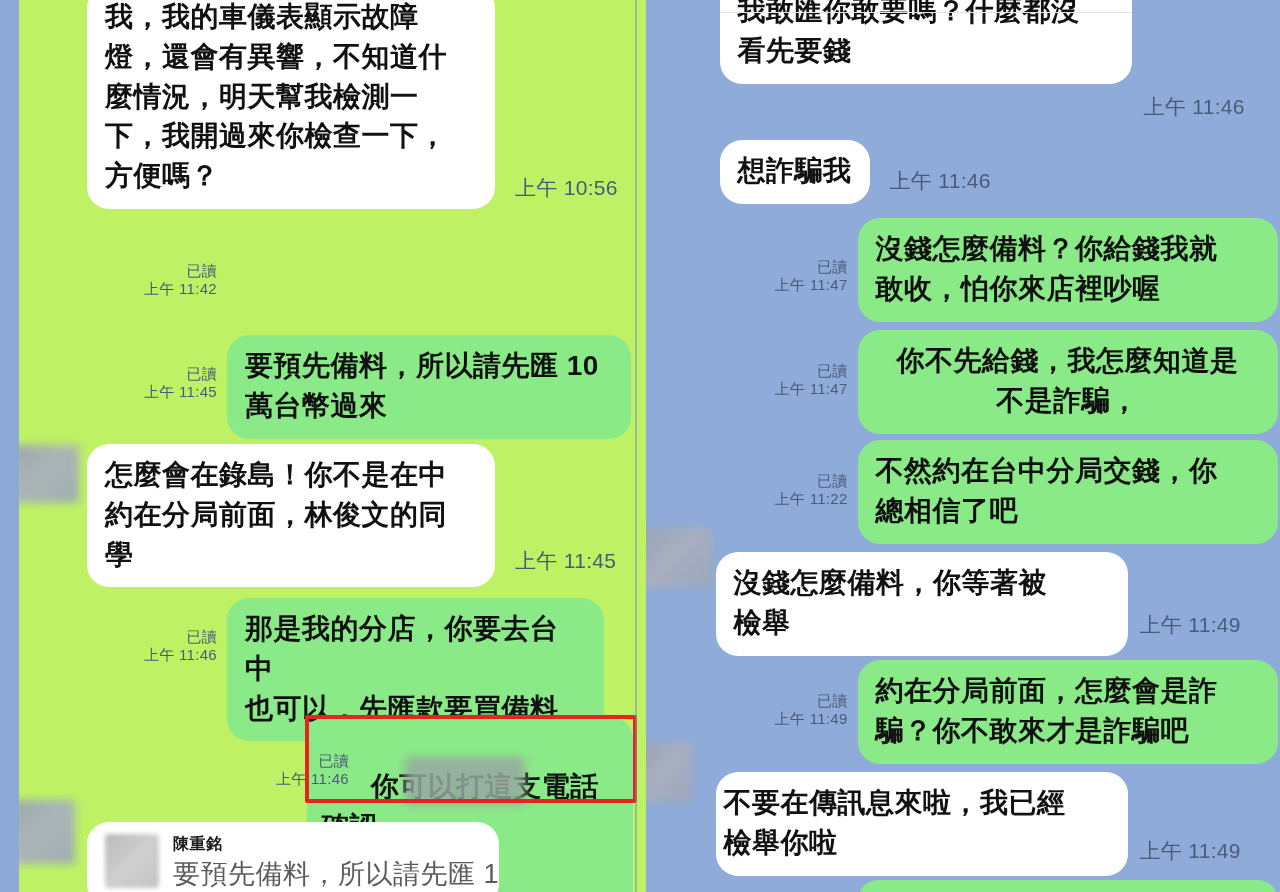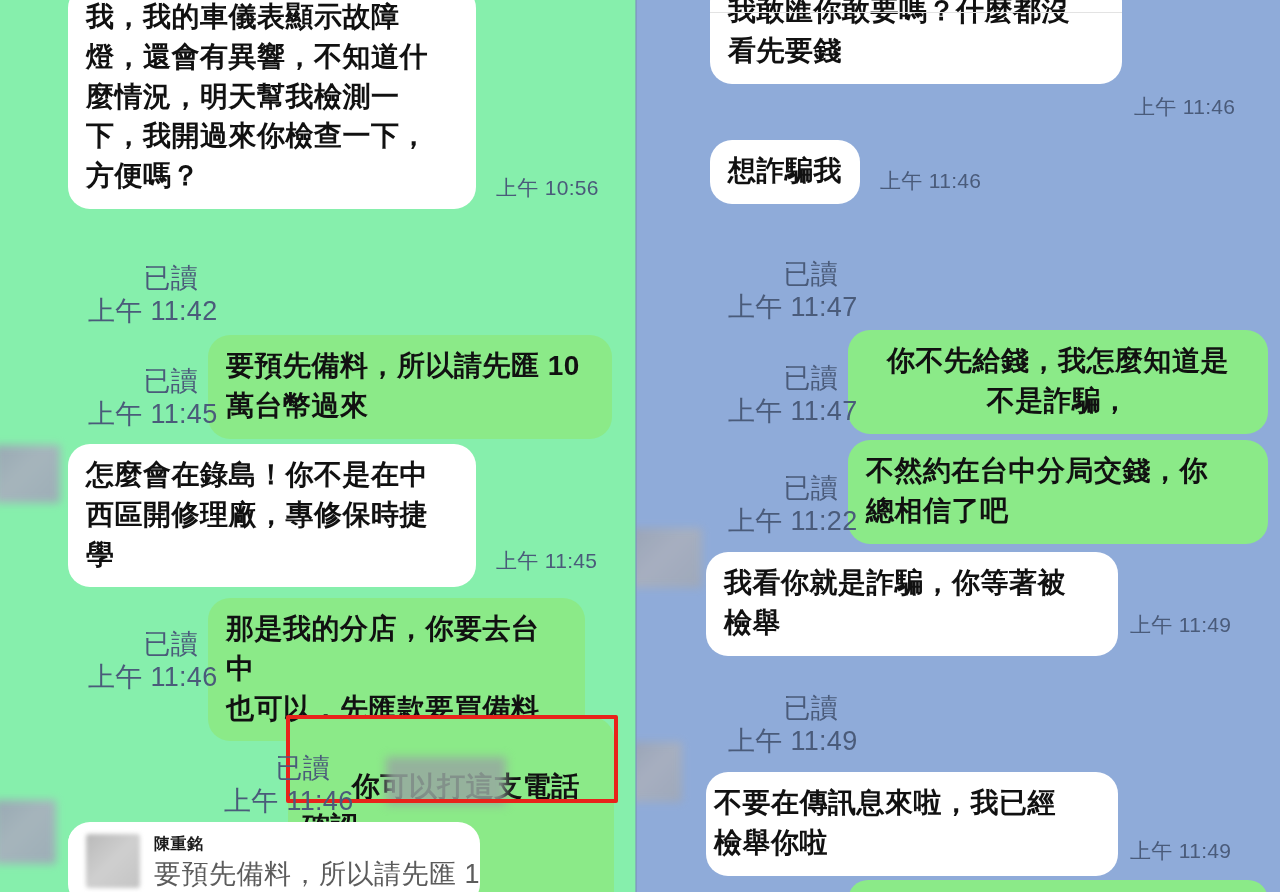--- a/index.html
+++ b/index.html
@@ -18,21 +18,21 @@
     height: 892px;
     display: flex;
     background: #8ea9d8;
   }
 
   .panel {
     position: relative;
     height: 892px;
     overflow: hidden;
   }
-  .panel-left  { width: 636px; background: #86efac; }
+  .panel-left  { width: 636px; background: #bef264; margin-left: 19px; }
   .panel-right { width: 644px; background: #8fabd9; }
 
   
   .bubble {
     position: absolute;
     border-radius: 22px;
     padding: 11px 18px 13px 18px;
     font-size: 28px;
     line-height: 1.42;
     letter-spacing: 0.5px;
@@ -63,21 +63,21 @@
     background: #8bea88;
     border-radius: 0 0 0 40px;
     transform: skewX(12deg);
     z-index: -1;
   }
   .bubble.notail::before { display: none; }
 
   
   .meta {
     position: absolute;
-    font-size: 27px;
+    font-size: 15px;
     line-height: 1.22;
     color: #4a5b7a;
     text-align: right;
     font-weight: 400;
     letter-spacing: 0.3px;
     white-space: nowrap;
   }
   .meta .read { display: block; }
   .ts-only { font-size: 21px; }
 
@@ -194,21 +194,21 @@
     </div>
 
     <div class="bubble out" style="left:208px; top:335px; width:404px;">要預先備料，所以請先匯 10
 萬台幣過來</div>
     <div class="meta" style="left:88px; top:365px; width:110px;">
       <span class="read">已讀</span>
       <span>上午 11:45</span>
     </div>
 
     <div class="bubble in" style="left:68px; top:444px; width:408px;">怎麼會在錄島！你不是在中
-西區開修理廠，專修保時捷
+約在分局前面，林俊文的同
 學</div>
     <div class="meta ts-only" style="left:496px; top:548px;">上午 11:45</div>
 
     <div class="bubble out" style="left:208px; top:598px; width:377px;">那是我的分店，你要去台中
 也可以，先匯款要買備料</div>
     <div class="meta" style="left:88px; top:628px; width:110px;">
       <span class="read">已讀</span>
       <span>上午 11:46</span>
     </div>
 
@@ -239,43 +239,47 @@
     <div class="avatar-blur" style="left:-6px; top:742px; width:52px; height:60px;"></div>
 
     <div class="bubble in notail" style="left:74px; top:-20px; width:412px;">我敢匯你敢要嗎？什麼都沒
 看先要錢</div>
     <div class="bubble-divider" style="left:74px; top:12px; width:412px;"></div>
     <div class="meta ts-only" style="left:498px; top:94px;">上午 11:46</div>
 
     <div class="bubble in" style="left:74px; top:140px; width:auto;">想詐騙我</div>
     <div class="meta ts-only" style="left:244px; top:168px;">上午 11:46</div>
 
+    <div class="bubble out" style="left:212px; top:218px; width:420px;">沒錢怎麼備料？你給錢我就
+敢收，怕你來店裡吵喔</div>
     <div class="meta" style="left:92px; top:258px; width:110px;">
       <span class="read">已讀</span>
       <span>上午 11:47</span>
     </div>
 
     <div class="bubble out" style="left:212px; top:330px; width:420px;text-align:center;">你不先給錢，我怎麼知道是
 不是詐騙，</div>
     <div class="meta" style="left:92px; top:362px; width:110px;">
       <span class="read">已讀</span>
       <span>上午 11:47</span>
     </div>
 
     <div class="bubble out" style="left:212px; top:440px; width:420px;">不然約在台中分局交錢，你
 總相信了吧</div>
     <div class="meta" style="left:92px; top:472px; width:110px;">
       <span class="read">已讀</span>
       <span>上午 11:22</span>
     </div>
 
-    <div class="bubble in" style="left:70px; top:552px; width:412px;">我看你就是詐騙，你等著被
+    <div class="bubble in" style="left:70px; top:552px; width:412px;">沒錢怎麼備料，你等著被
 檢舉</div>
     <div class="meta ts-only" style="left:494px; top:612px;">上午 11:49</div>
 
+    <div class="bubble out" style="left:212px; top:660px; width:420px;">約在分局前面，怎麼會是詐
+騙？你不敢來才是詐騙吧</div>
     <div class="meta" style="left:92px; top:692px; width:110px;">
       <span class="read">已讀</span>
       <span>上午 11:49</span>
     </div>
 
     <div class="bubble in" style="left:70px; top:772px; width:412px;padding-left:8px;">不要在傳訊息來啦，我已經
 檢舉你啦</div>
     <div class="meta ts-only" style="left:494px; top:838px;">上午 11:49</div>
 
     <div class="bubble out notail" style="left:212px; top:880px; width:420px; height:40px;"></div>

